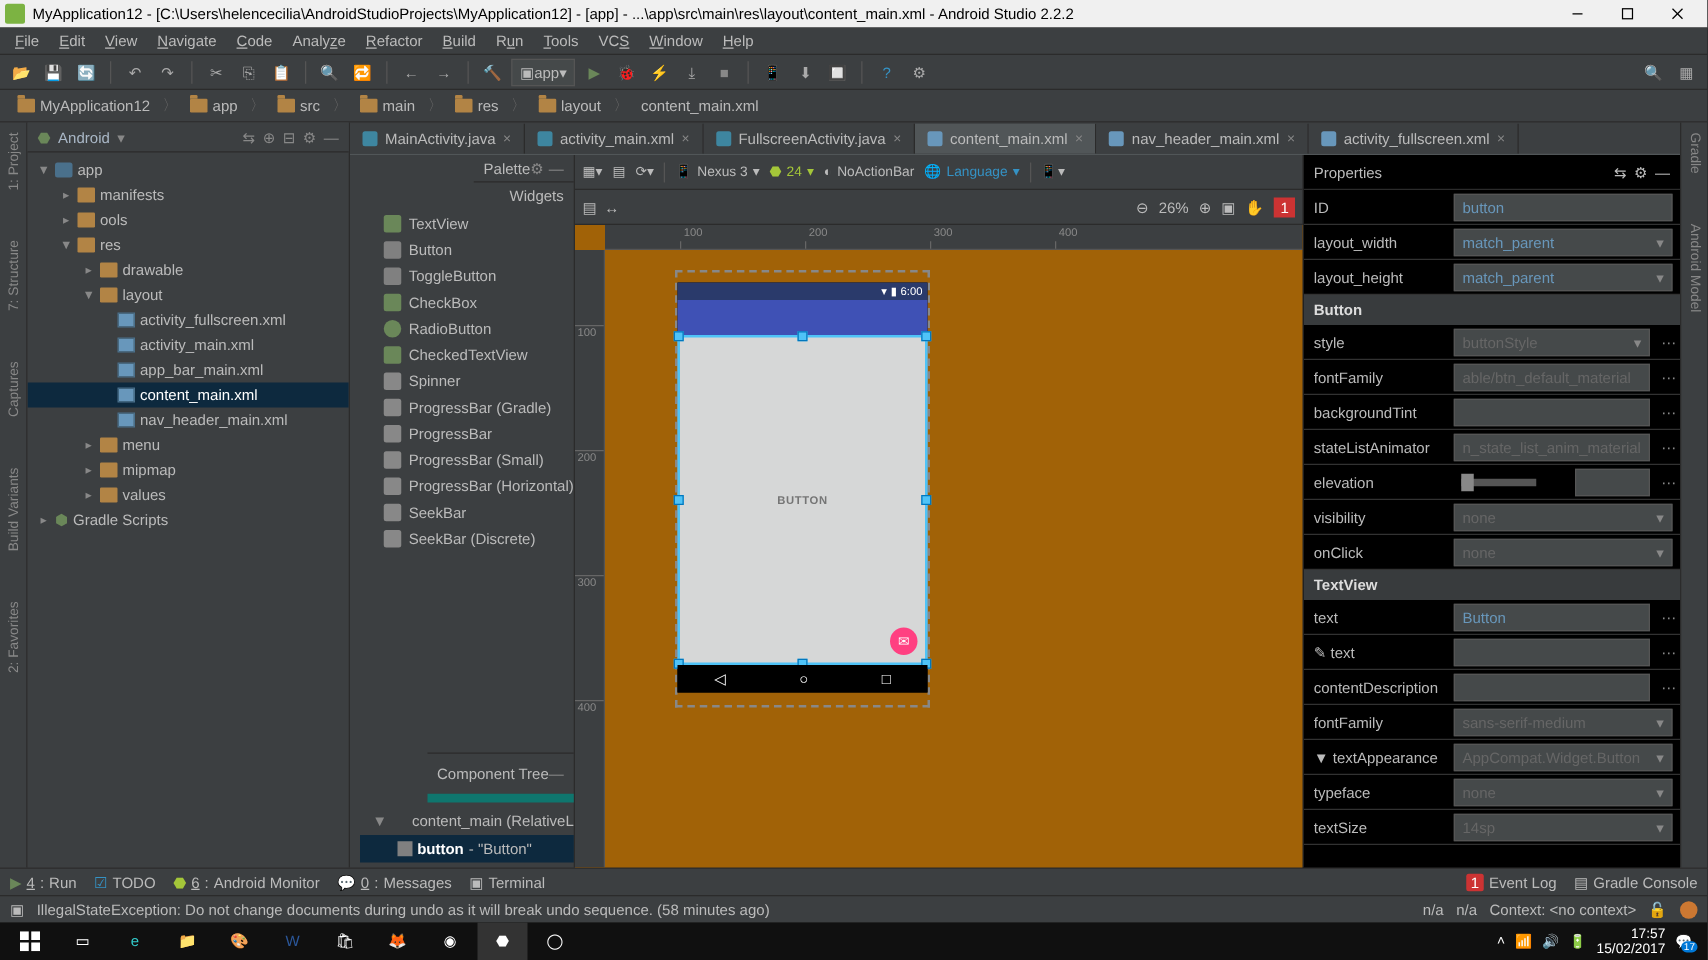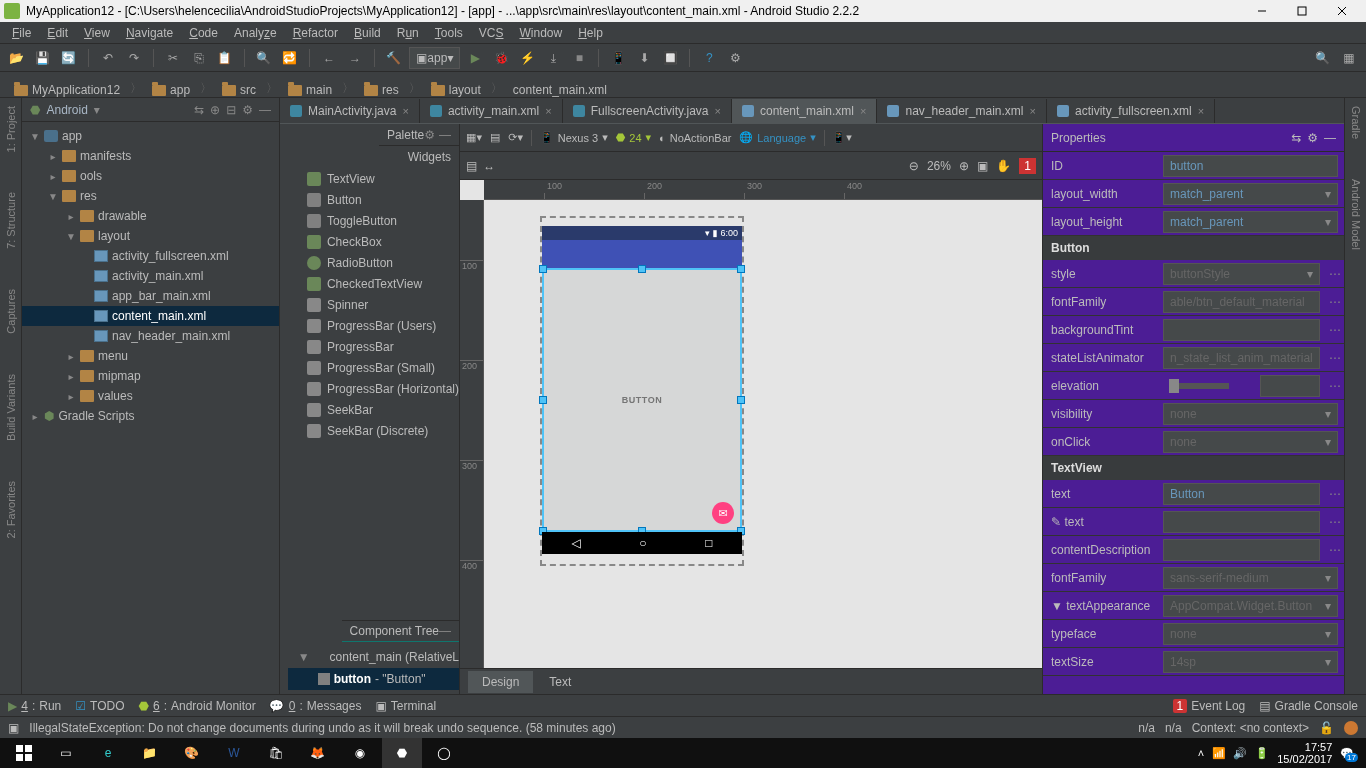--- a/index.html
+++ b/index.html
@@ -15,21 +15,21 @@
 .menubar .mi { padding: 0 8px; color: #bbb; cursor: pointer; font-size: 12px; }
 .menubar .mi u { text-decoration: underline; }
 
 .toolbar { height: 28px; background: #3c3f41; display: flex; align-items: center; padding: 0 6px; border-bottom: 1px solid #2b2b2b; gap: 4px; }
 .toolbar .tb { width: 22px; height: 22px; display:flex; align-items:center; justify-content:center; color:#aaa; cursor:pointer; }
 .toolbar .sep { width:1px; height:18px; background:#555; margin:0 4px; }
 .toolbar .run-combo { display:flex; align-items:center; background:#45494a; border:1px solid #555; height:22px; padding:0 6px; color:#bbb; }
 .toolbar .green { color:#6a8759; }
 .toolbar .search-icon { margin-left:auto; }
 
-.navbar { height: 26px; background: #3c3f41; display: flex; align-items: flex-end; padding: 0 8px; border-bottom: 1px solid #2b2b2b; gap:4px;}
+.navbar { height: 26px; background: #3c3f41; display: flex; align-items: center; padding: 0 8px; border-bottom: 1px solid #2b2b2b; gap:4px;}
 .navbar .crumb { display:flex; align-items:center; gap:4px; color:#bbb; padding:0 6px; }
 .navbar .folder-icon { width:14px; height:11px; background:#b28445; border-radius:1px; position:relative;}
 .navbar .folder-icon::before{content:"";position:absolute;top:-3px;left:0;width:6px;height:3px;background:#b28445;border-radius:1px 1px 0 0;}
 .navbar .chev { color:#666; }
 
 .main-area { display:flex; height: calc(768px - 22px - 22px - 28px - 26px - 22px - 22px - 30px); }
 
 .left-rail { width:22px; background:#3c3f41; border-right:1px solid #2b2b2b; display:flex; flex-direction:column; align-items:center; padding-top:8px; gap:40px;}
 .left-rail .rail-item { writing-mode: vertical-rl; transform: rotate(180deg); color:#888; font-size:11px; cursor:pointer; white-space:nowrap;}
 
@@ -53,33 +53,33 @@
 .editor-tabs .tab .tic { width:12px; height:12px; border-radius:2px; }
 .tic.java{ background:#3e86a0;} .tic.xml{ background:#6897bb;} 
 
 .editor-body { flex:1; display:flex; }
 
 .palette { width:180px; background:#3c3f41; border-right:1px solid #2b2b2b; display:flex; flex-direction:column;align-items:flex-end; }
 .palette .sec-hdr { height:22px; display:flex; align-items:center; padding:0 8px; color:#bbb; border-bottom:1px solid #2b2b2b;}
 .palette .widgets { flex:1; overflow:auto; }
 .palette .witem { height:21px; display:flex; align-items:center; padding-left:20px; gap:6px; color:#bbb; cursor:grab;}
 .palette .witem .wic{width:14px;height:14px;background:#6a8759;border-radius:2px;}
-.palette .ctree-hdr{height:22px; display:flex; align-items:center; padding:0 8px; color:#bbb; border-top:1px solid #2b2b2b; border-bottom:1px solid #0f766e;}
+.palette .ctree-hdr{height:40px; display:flex; align-items:center; padding:0 8px; color:#bbb; border-top:1px solid #2b2b2b; border-bottom:7px solid #0f766e;}
 .palette .ctree { padding:4px 0;}
 .palette .cnode{height:22px;display:flex;align-items:center;padding-left:10px;gap:4px;color:#bbb;}
 .palette .cnode.sel{background:#0d293e;}
 .palette .cnode .b{font-weight:bold;color:#fff;}
 
 .design-area { flex:1; display:flex; flex-direction:column; background:#2b2b2b; position:relative;}
 .design-toolbar { height:28px; background:#3c3f41; border-bottom:1px solid #2b2b2b; display:flex; align-items:center; padding:0 6px; gap:8px;}
 .design-toolbar .dt{color:#bbb; display:flex; align-items:center; gap:4px; cursor:pointer; font-size:11px;}
 .design-toolbar .dtsep{width:1px;height:16px;background:#555;}
 .design-toolbar2 { height:28px; background:#3c3f41; border-bottom:1px solid #2b2b2b; display:flex; align-items:center; padding:0 6px; gap:8px; justify-content:flex-end;}
 .design-toolbar2 .left{display:flex;gap:6px;margin-right:auto;}
-.design-canvas { flex:1; background:#e5e5e5; position:relative; overflow:hidden;}
+.design-canvas { flex:1; background:#a16207; position:relative; overflow:hidden;}
 .ruler-h { position:absolute; top:0; left:24px; right:0; height:20px; background:#3c3f41; border-bottom:1px solid #555; display:flex; align-items:flex-end; font-size:9px; color:#888;}
 .ruler-v { position:absolute; top:20px; left:0; width:24px; bottom:0; background:#3c3f41; border-right:1px solid #555;}
 .ruler-h .tick{position:relative; width:100px; border-left:1px solid #666; height:6px;}
 .ruler-h .tick span{position:absolute; left:2px; top:-12px;}
 .ruler-v .vtick{height:100px;border-top:1px solid #666;font-size:9px;color:#888; padding-left:2px;}
 
 .device { position:absolute; left:80px; top:36px; width:204px; height:350px; }
 .device .frame{ width:100%; height:100%; border:2px dashed #888; background:transparent;}
 .device .screen { position:absolute; left:2px; top:10px; right:2px; bottom:12px; background:#000; }
 .device .statusbar{height:14px; background:#2a3a6b; color:#fff; font-size:9px; display:flex; justify-content:flex-end; align-items:center; padding:0 4px; gap:3px;}
@@ -90,21 +90,21 @@
 .device .navbuttons{position:absolute; bottom:0; left:0; right:0; height:22px; background:#000; display:flex; justify-content:space-around; align-items:center; color:#fff;}
 .device .fab{position:absolute; right:8px; bottom:30px; width:22px;height:22px;border-radius:50%;background:#ff4081;display:flex;align-items:center;justify-content:center;color:#fff;font-size:11px;}
 
 .design-tabs { height:26px; background:#3c3f41; border-top:1px solid #2b2b2b; display:flex; align-items:center; padding:0 8px; gap:2px;}
 .design-tabs .dtab{padding:4px 14px; color:#bbb; cursor:pointer;}
 .design-tabs .dtab.active{background:#515658;}
 
 .right-rail { width:22px; background:#3c3f41; border-left:1px solid #2b2b2b; display:flex; flex-direction:column; align-items:center; padding-top:8px; gap:40px;}
 .right-rail .rail-item { writing-mode: vertical-rl; color:#888; font-size:11px; cursor:pointer;}
 
-.props { width:302px; background:#4c1d95; border-left:1px solid #2b2b2b; display:flex; flex-direction:column;}
+.props { width:302px; background:#000000; border-left:1px solid #2b2b2b; display:flex; flex-direction:column;}
 .props .phdr{height:28px; display:flex; align-items:center; padding:0 8px; color:#bbb; border-bottom:1px solid #2b2b2b; justify-content:space-between;}
 .props .phdr .picons{display:flex; gap:6px;}
 .props .plist{flex:1; overflow:auto;}
 .props .prow{display:flex; height:28px; align-items:center; border-bottom:1px solid #323232;}
 .props .prow .plabel{width:120px; padding-left:8px; color:#bbb;}
 .props .prow .pval{flex:1; height:22px; margin-right:6px; background:#45494a; border:1px solid #555; color:#6897bb; padding:0 6px; display:flex; align-items:center;}
 .props .prow .pval.placeholder{color:#666;}
 .props .prow .psel::after{content:"▾"; color:#888; margin-left:auto;}
 .props .prow .pmore{width:18px;text-align:center;color:#888;}
 .props .psection{height:24px; padding-left:8px; font-weight:bold; color:#ddd; display:flex; align-items:center; background:#383b3d;}
@@ -406,21 +406,21 @@
           <div class="witem">
               <span class="wic"></span>
               <span>CheckedTextView</span>
             </div>
           <div class="witem">
               <span class="wic" style="background:#888"></span>
               <span>Spinner</span>
             </div>
           <div class="witem">
               <span class="wic" style="background:#888"></span>
-              <span>ProgressBar (Users)</span>
+              <span>ProgressBar (Gradle)</span>
             </div>
           <div class="witem">
               <span class="wic" style="background:#888"></span>
               <span>ProgressBar</span>
             </div>
           <div class="witem">
               <span class="wic" style="background:#888"></span>
               <span>ProgressBar (Small)</span>
             </div>
           <div class="witem">
@@ -522,24 +522,20 @@
               </div>
               <div class="fab">✉</div>
               <div class="navbuttons">
                   <span>◁</span>
                   <span>○</span>
                   <span>□</span>
                 </div>
             </div>
           </div>
         </div>
-        <div class="design-tabs">
-          <div class="dtab active">Design</div>
-          <div class="dtab">Text</div>
-        </div>
       </div>
 
       <div class="props">
         <div class="phdr">
           <span>Properties</span>
           <span class="picons">
               <span>⇆</span>
               <span>⚙</span>
               <span>—</span>
             </span>

